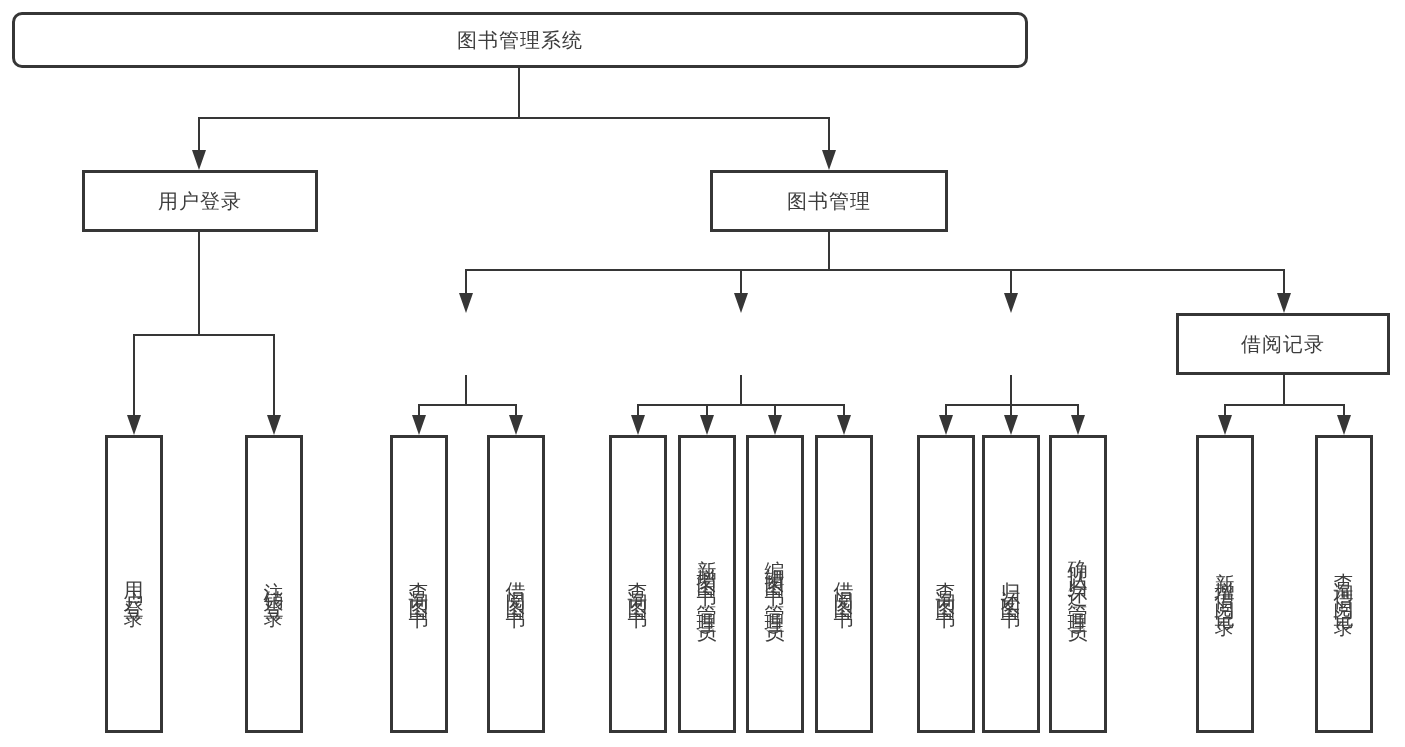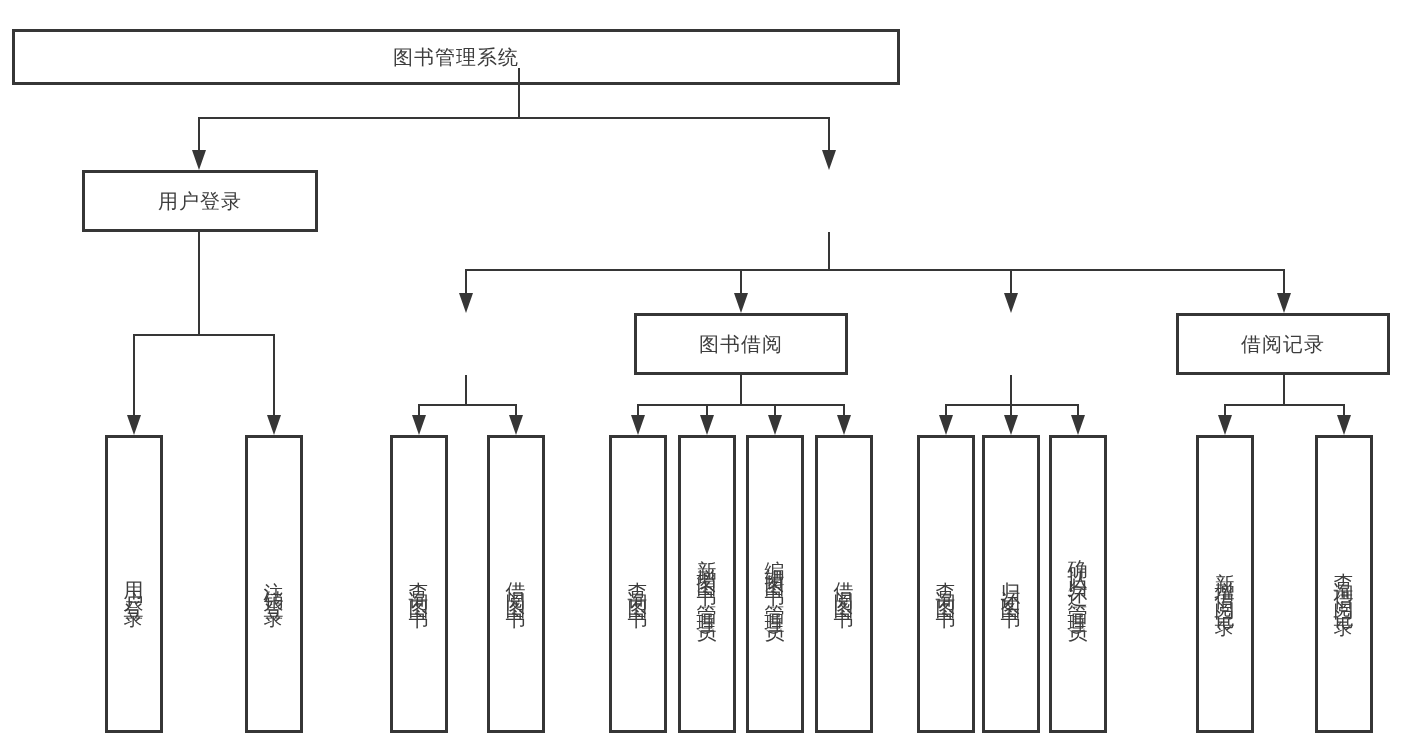--- a/index.html
+++ b/index.html
@@ -53,31 +53,31 @@
     letter-spacing:1px;
     z-index:10;
     white-space:nowrap;
   }
 </style>
 </head>
 <body>
 
 <div class="stage">
 
-  <div class="box" style="left:12px;top:29px;width:888px;height:56px;">
+  <div class="box" style="left:12px;top:12px;width:1016px;height:56px;border-radius:10px;">
     <span>图书管理系统</span>
   </div>
 
   <div class="box" style="left:82px;top:170px;width:236px;height:62px;">
     <span>用户登录</span>
   </div>
+  <div class="box" style="left:710px;top:170px;width:238px;height:62px;">
+    <span>图书管理</span>
+  </div>
 
-  <div class="box" style="left:634px;top:313px;width:214px;height:62px;">
-    <span>图书借阅</span>
-  </div>
   <div class="box" style="left:1176px;top:313px;width:214px;height:62px;">
     <span>借阅记录</span>
   </div>
 
   <div class="box leaf" style="left:105px;top:435px;width:58px;height:298px;">
     <span class="vtext">用户登录</span>
   </div>
   <div class="box leaf" style="left:245px;top:435px;width:58px;height:298px;">
     <span class="vtext">注销登录</span>
   </div>

